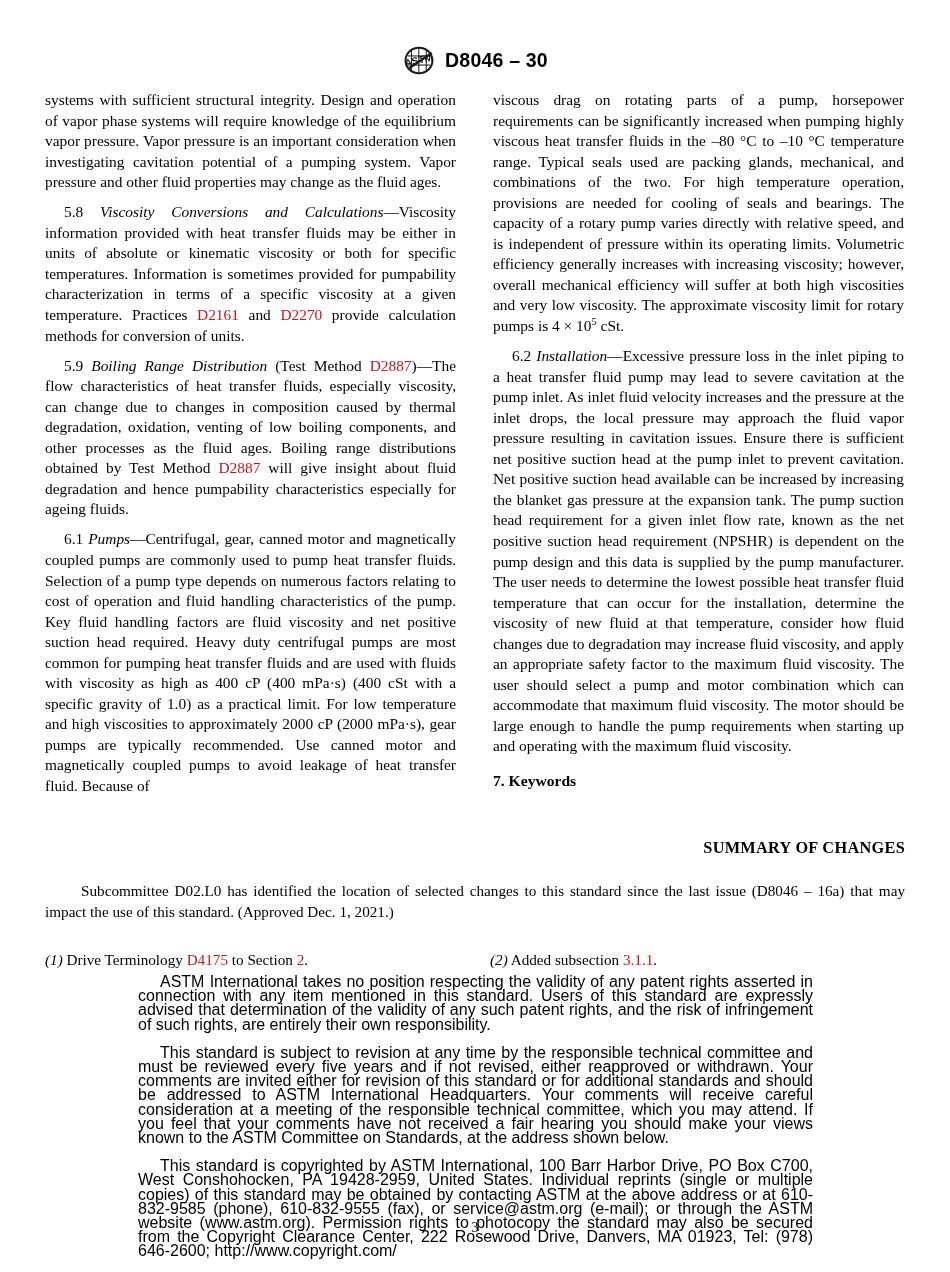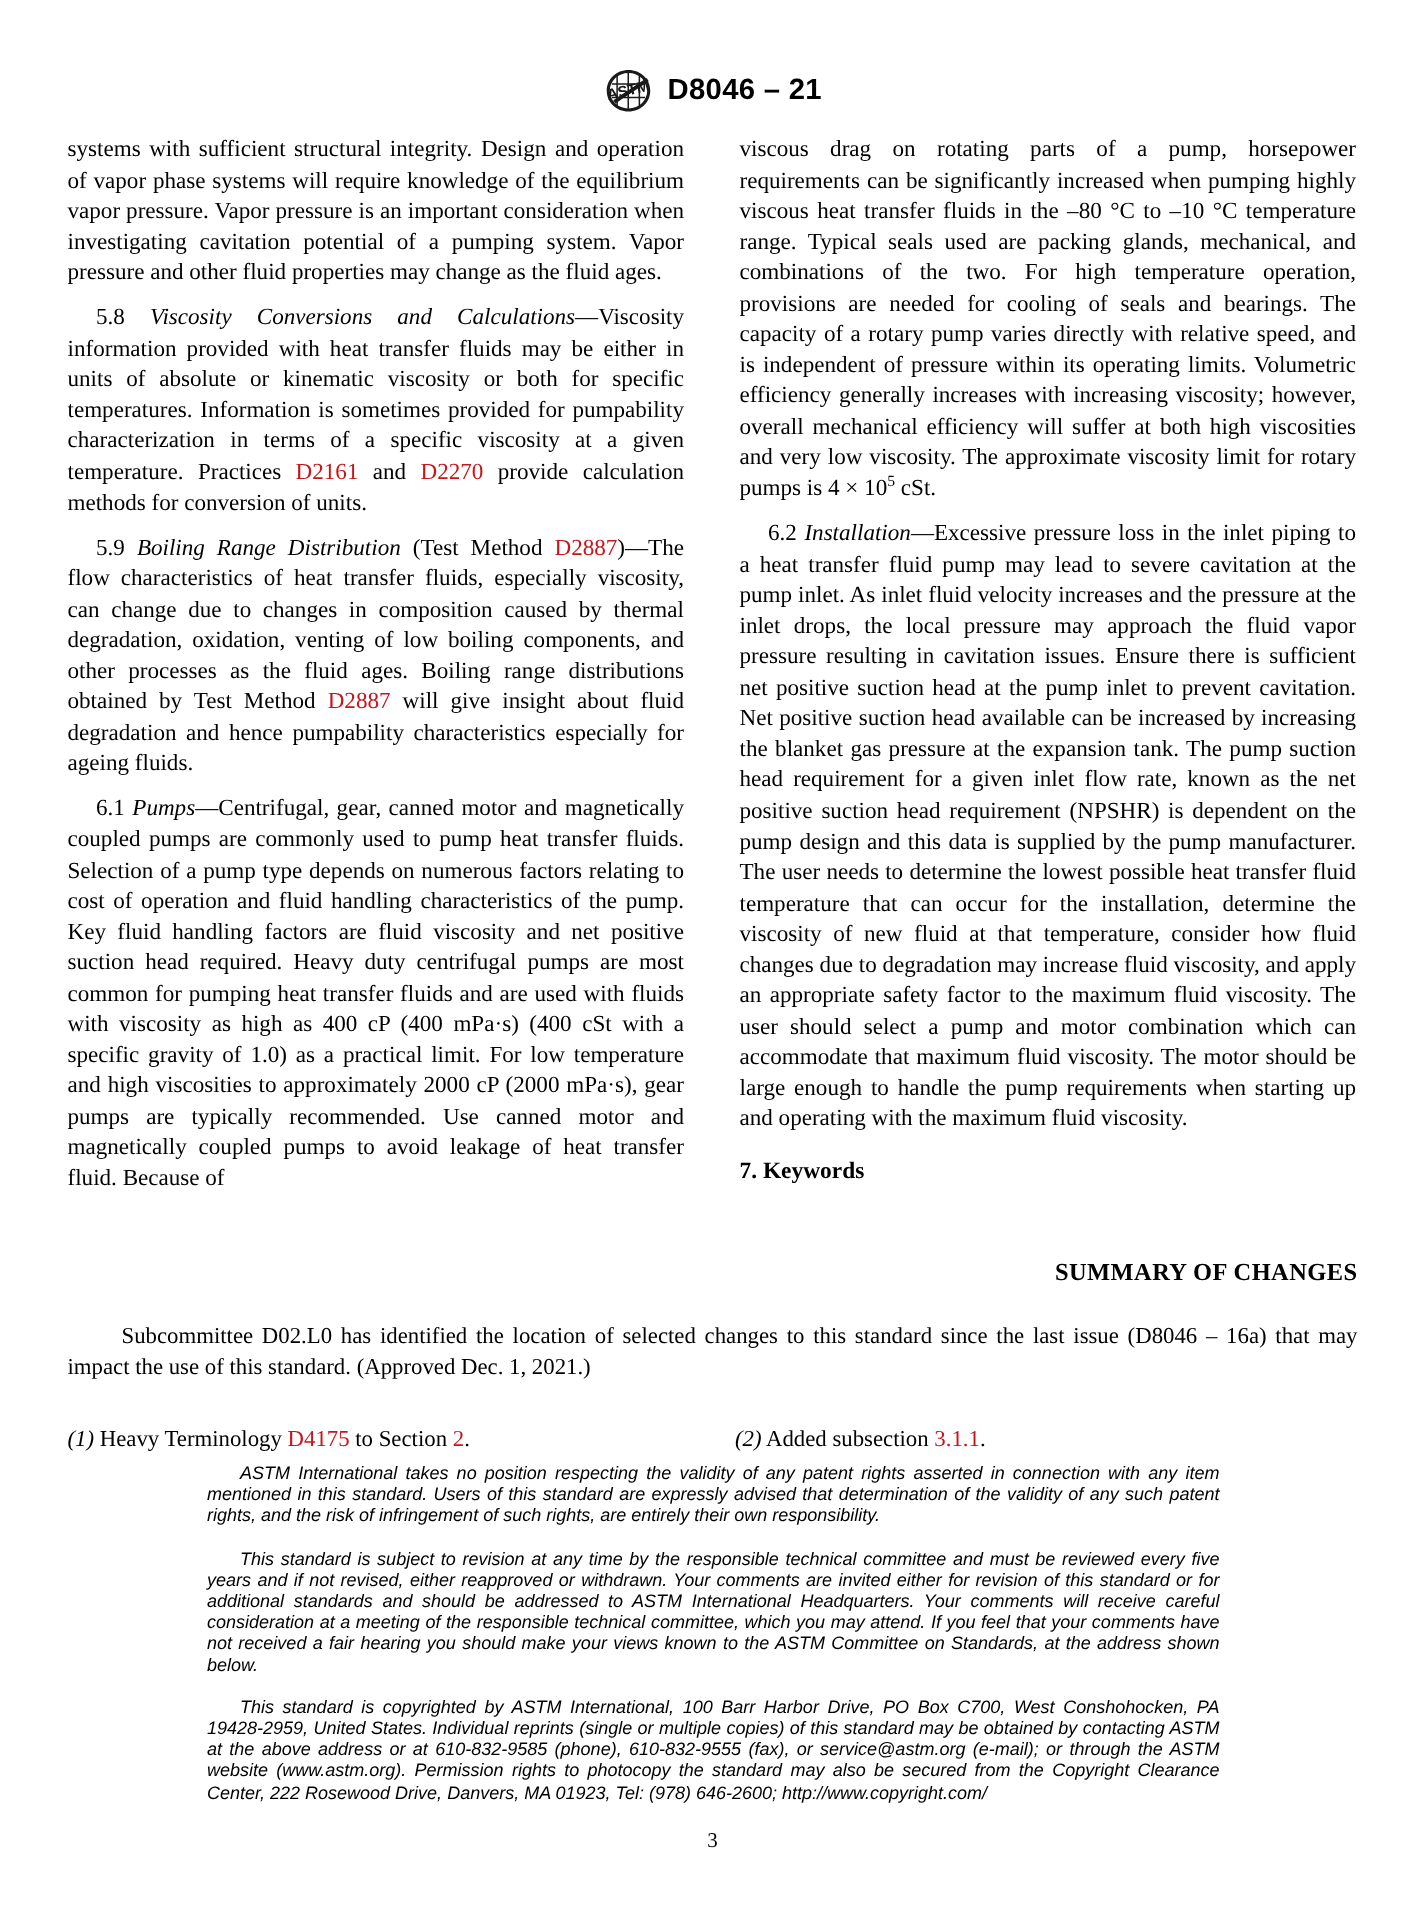--- a/index.html
+++ b/index.html
@@ -129,22 +129,21 @@
     font-style: italic;
   }
 
   
   .legal {
     position: absolute;
     top: 975px;
     left: 138px;
     width: 675px;
     font-family: "Liberation Sans", "DejaVu Sans", sans-serif;
-    font-style: italic;
-    font-size: 12px;
+    font-size: 16px;
     line-height: 14.2px;
     text-align: justify;
     color: #000000;
   }
   .legal p {
     margin: 0;
     text-indent: 22px;
   }
   .legal p + p {
     margin-top: 14px;
@@ -169,21 +168,21 @@
       <path d="M50 2 C26 2 7 20 7 43 C7 66 26 84 50 84 C74 84 93 66 93 43 C93 20 74 2 50 2 Z M50 8 C71 8 87 24 87 43 C87 62 71 78 50 78 C29 78 13 62 13 43 C13 24 29 8 50 8 Z"></path>
       <path d="M17 28 h66 v3 h-66 z"></path>
       <path d="M17 55 h66 v3 h-66 z"></path>
       <path d="M26 12 v62 h3 v-62 z"></path>
       <path d="M48 7 v72 h3 v-72 z"></path>
       <path d="M70 12 v62 h3 v-62 z"></path>
       <path d="M20 62 C38 50 62 34 86 18 L90 24 C66 40 42 56 24 68 Z"></path>
       <text x="50" y="52" font-family="Liberation Sans, sans-serif" font-size="30" font-weight="bold" text-anchor="middle" fill="#1a1a1a" transform="rotate(-13 50 46)">ASTM</text>
     </g>
   </svg>
-  <span class="designation">D8046 – 21</span>
+  <span class="designation">D8046 – 30</span>
 </div>
 
 <div class="columns">
 
   <div class="col">
 
     <p class="body"><span>systems with sufficient structural integrity. Design and operation of vapor phase systems will require knowledge of the equilibrium vapor pressure. Vapor pressure is an important consideration when investigating cavitation potential of a pumping system. Vapor pressure and other fluid properties may change as the fluid ages.</span></p>
 
     <p class="body indent"><span>5.8 </span><span class="ital">Viscosity Conversions and Calculations</span><span>—Viscosity information provided with heat transfer fluids may be either in units of absolute or kinematic viscosity or both for specific temperatures. Information is sometimes provided for pumpability characterization in terms of a specific viscosity at a given temperature. Practices </span><span class="link">D2161</span><span> and </span><span class="link">D2270</span><span> provide calculation methods for conversion of units.</span></p>
 
@@ -204,21 +203,21 @@
 
 
   </div>
 </div>
 
 <div class="summary">
   <div class="summary-title">SUMMARY OF CHANGES</div>
   <p class="summary-body">Subcommittee D02.L0 has identified the location of selected changes to this standard since the last issue (D8046 – 16a) that may impact the use of this standard. (Approved Dec. 1, 2021.)</p>
 
   <div class="changes">
-    <div class="change-item"><span class="change-num">(1)</span><span> Heavy Terminology </span><span class="link">D4175</span><span> to Section </span><span class="link">2</span><span>.</span></div>
+    <div class="change-item"><span class="change-num">(1)</span><span> Drive Terminology </span><span class="link">D4175</span><span> to Section </span><span class="link">2</span><span>.</span></div>
 
     <div class="change-item"><span class="change-num">(2)</span><span> Added subsection </span><span class="link">3.1.1</span><span>.</span></div>
   </div>
 </div>
 
 <div class="legal">
   <p>ASTM International takes no position respecting the validity of any patent rights asserted in connection with any item mentioned in this standard. Users of this standard are expressly advised that determination of the validity of any such patent rights, and the risk of infringement of such rights, are entirely their own responsibility.</p>
   <p>This standard is subject to revision at any time by the responsible technical committee and must be reviewed every five years and if not revised, either reapproved or withdrawn. Your comments are invited either for revision of this standard or for additional standards and should be addressed to ASTM International Headquarters. Your comments will receive careful consideration at a meeting of the responsible technical committee, which you may attend. If you feel that your comments have not received a fair hearing you should make your views known to the ASTM Committee on Standards, at the address shown below.</p>
   <p>This standard is copyrighted by ASTM International, 100 Barr Harbor Drive, PO Box C700, West Conshohocken, PA 19428-2959, United States. Individual reprints (single or multiple copies) of this standard may be obtained by contacting ASTM at the above address or at 610-832-9585 (phone), 610-832-9555 (fax), or service@astm.org (e-mail); or through the ASTM website (www.astm.org). Permission rights to photocopy the standard may also be secured from the Copyright Clearance Center, 222 Rosewood Drive, Danvers, MA 01923, Tel: (978) 646-2600; http://www.copyright.com/</p>
 </div>

